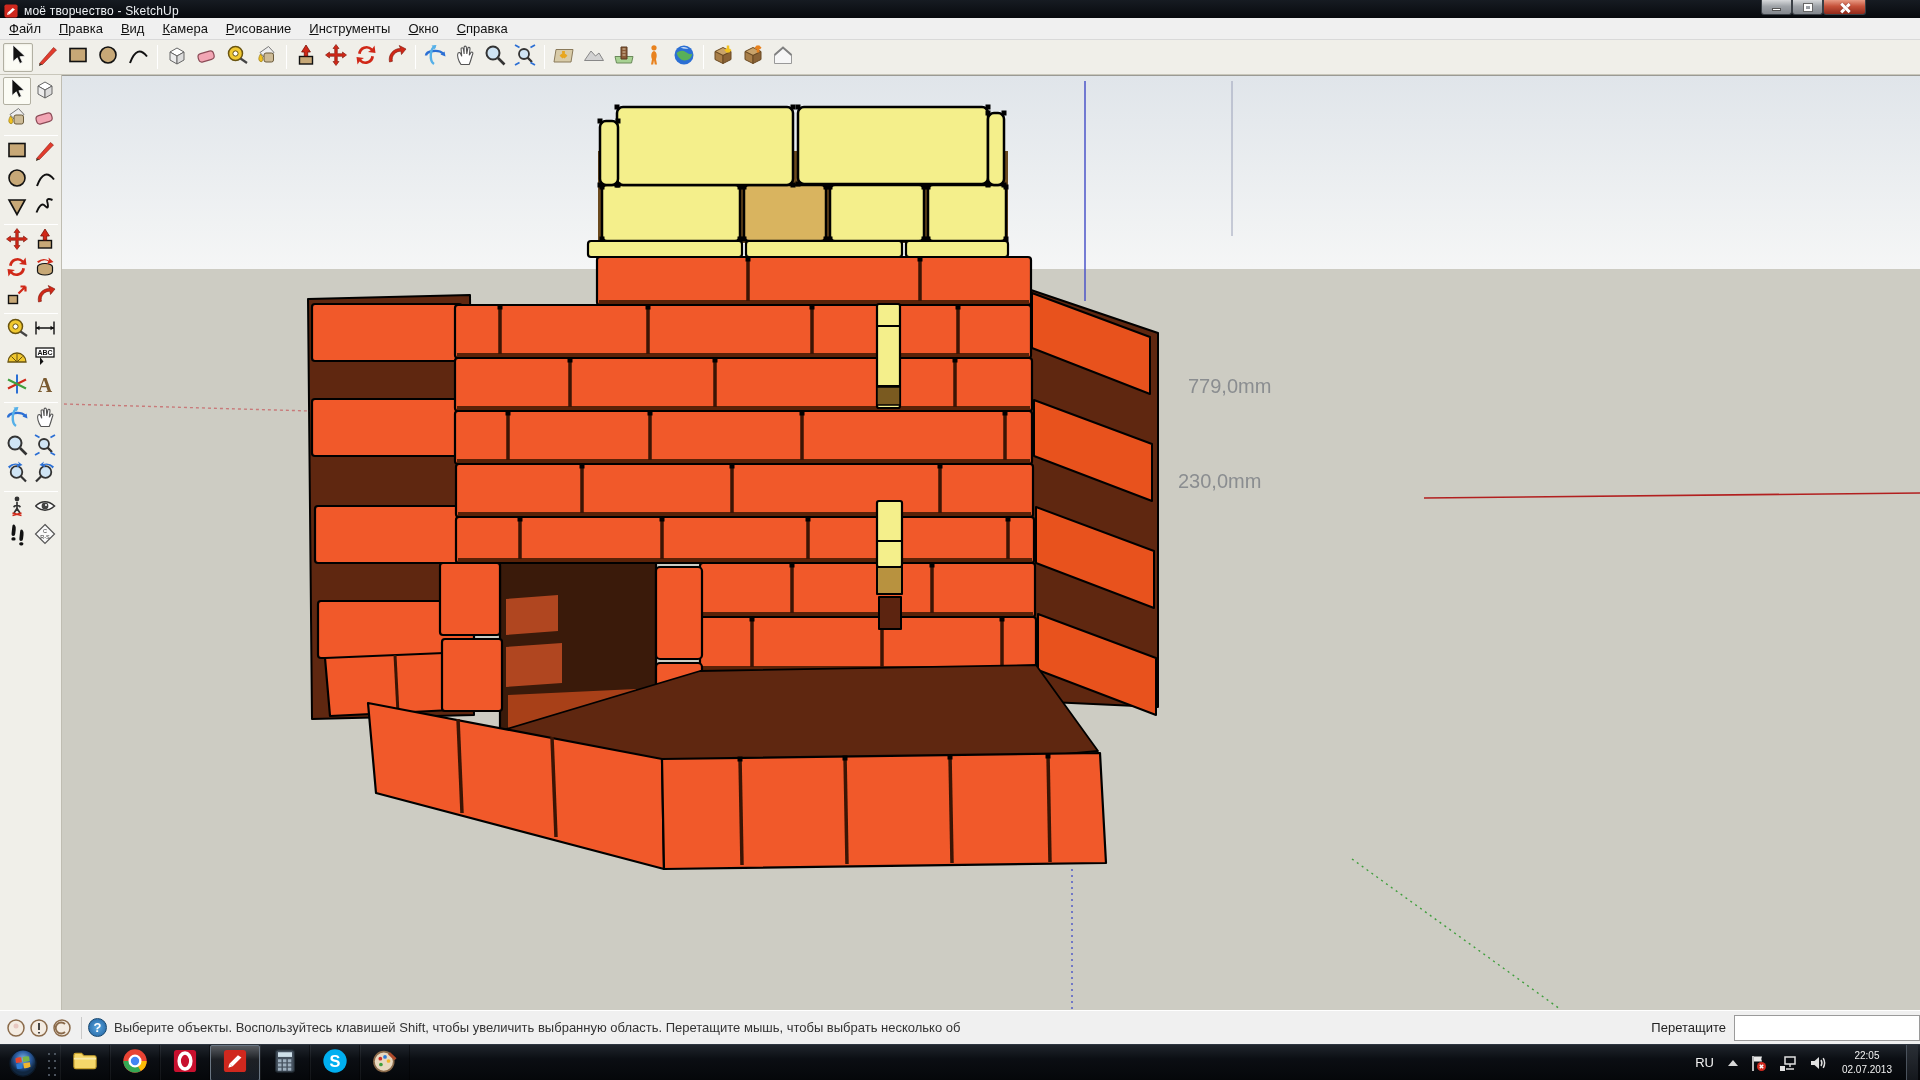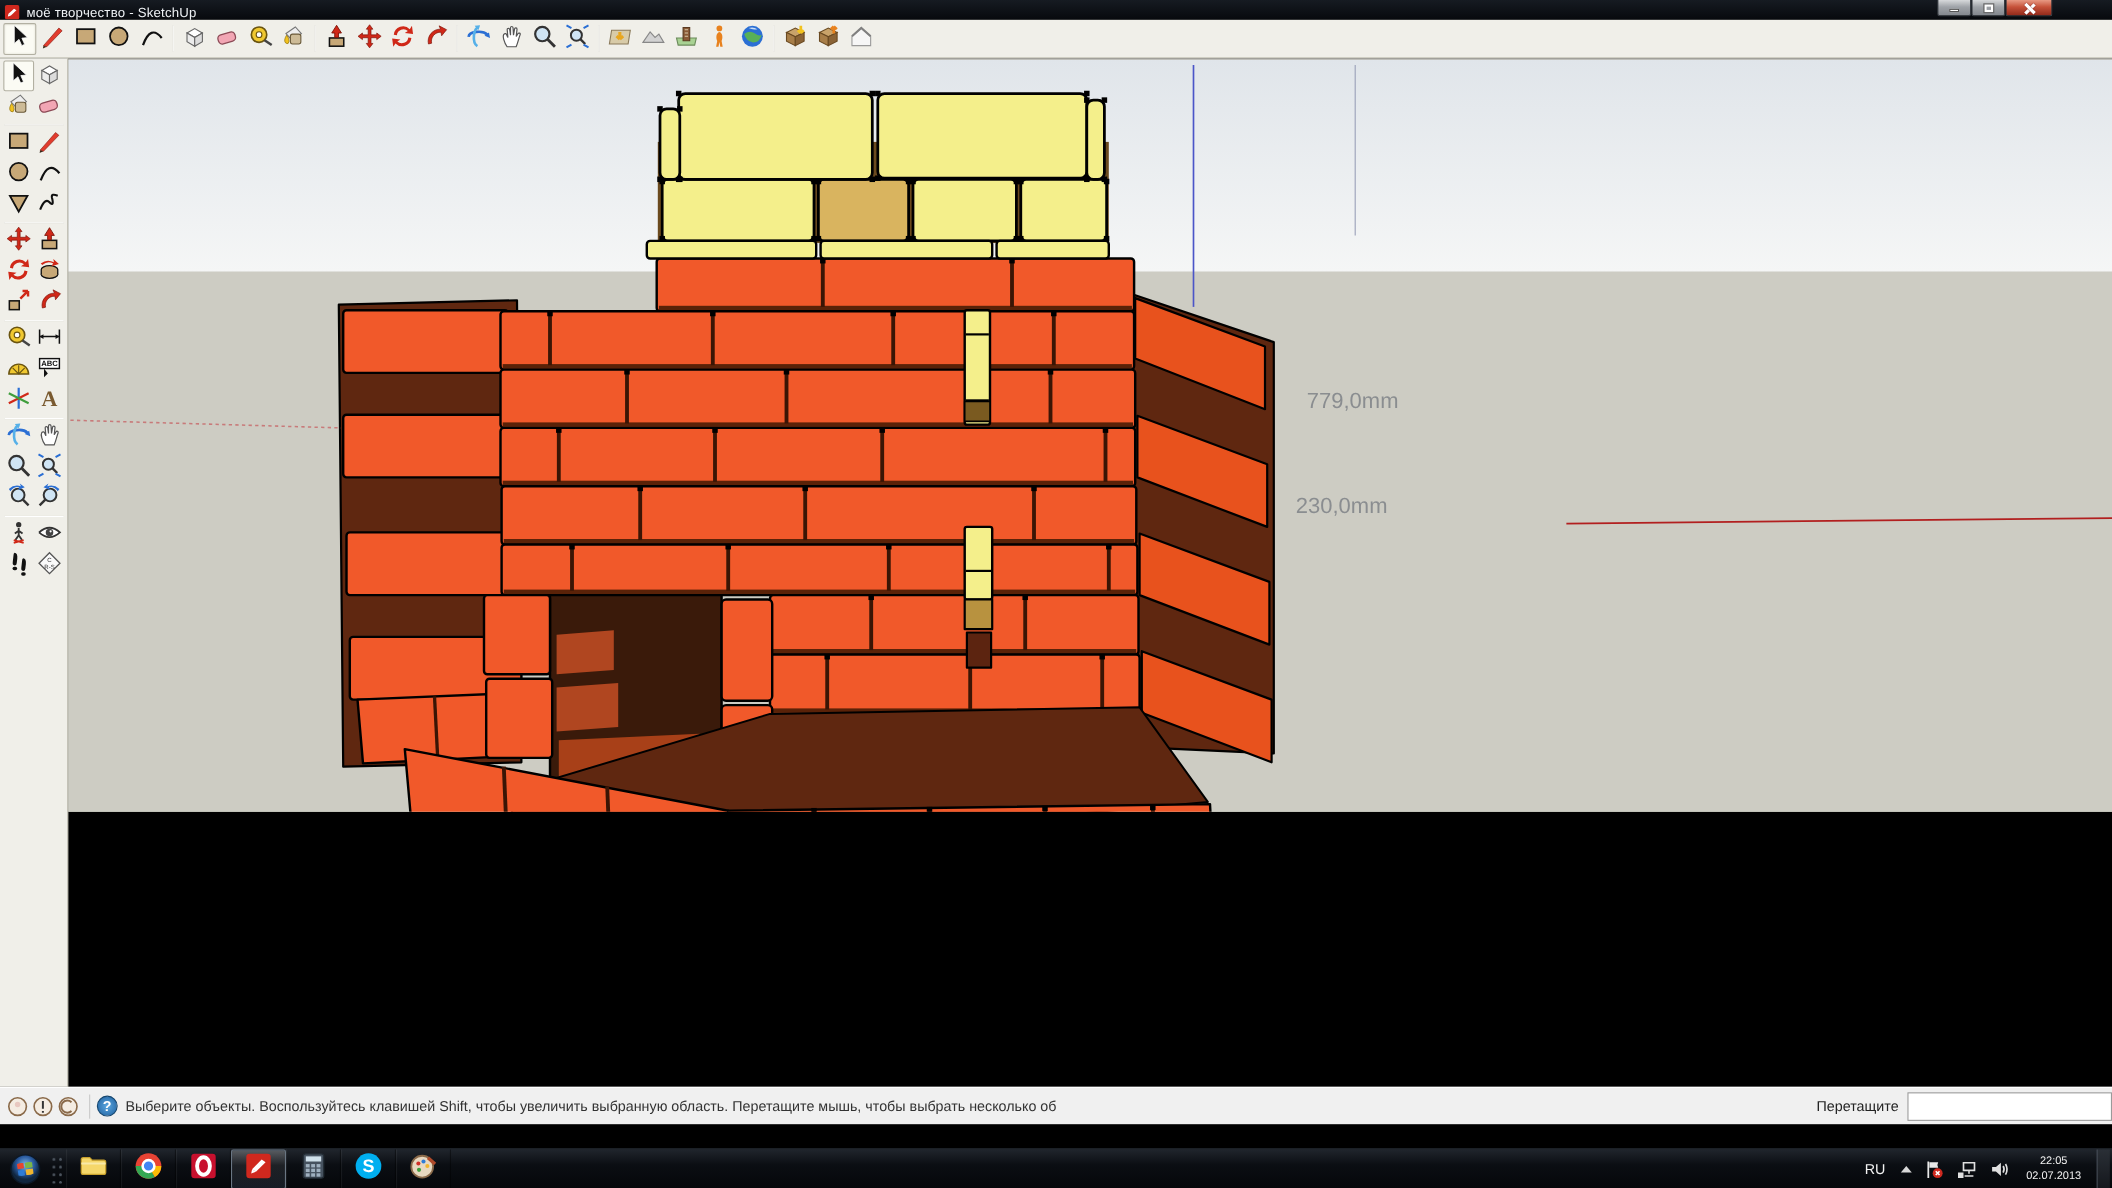--- a/index.html
+++ b/index.html
@@ -40,21 +40,21 @@
 
   
   .main { display:flex; height:935px; }
   .lefttools { width:62px; background:#f0efe9; border-right:1px solid #bfbdb2;
     padding-top:2px; display:flex; flex-direction:column; align-items:center; }
   .lt-row { display:flex; }
   .lt-btn { width:28px; height:28px; display:flex; align-items:center; justify-content:center;
     border:1px solid transparent; border-radius:2px; }
   .lt-btn.pressed { background:#fbfbf4; border:1px solid #b2b0a2; }
   .lt-sep { width:54px; height:1px; background:#c2c0b4; border-bottom:1px solid #fff; margin:2px 0; }
-  .viewport { position:relative; width:1858px; height:685px; background:#cdccc3; overflow:hidden;
+  .viewport { position:relative; width:1858px; height:935px; background:#cdccc3; overflow:hidden;
     border-top:1px solid #9a9a94; }
   .viewport svg { display:block; }
 
   
   .statusbar { height:34px; background:#f0f0f0; border-top:1px solid #fff;
     display:flex; align-items:center; font-size:13px; color:#333; padding:0 0 0 6px; }
   .sicon { width:20px; height:20px; margin-right:3px; display:inline-flex; }
   .sdiv { width:1px; height:22px; background:#c9c9c9; margin:0 6px; }
   .qicon { width:19px; height:19px; border-radius:50%; background:radial-gradient(#5aa7e0,#1f5f9e);
     color:#fff; font-weight:bold; font-size:13px; display:flex; align-items:center;
@@ -106,20 +106,30 @@
         </div>
       <div class="wbtn">
           <span class="g-max"></span>
         </div>
       <div class="wbtn close">
           <span class="g-close"></span>
         </div>
     </div>
   </div>
 
+  <div class="menubar" id="menubar">
+      <div class="menu-item"><u>Ф</u>айл</div>
+      <div class="menu-item"><u>П</u>равка</div>
+      <div class="menu-item"><u>В</u>ид</div>
+      <div class="menu-item"><u>К</u>амера</div>
+      <div class="menu-item"><u>Р</u>исование</div>
+      <div class="menu-item"><u>И</u>нструменты</div>
+      <div class="menu-item"><u>О</u>кно</div>
+      <div class="menu-item"><u>С</u>правка</div>
+    </div>
 
   <div class="toolbar" id="toolbar-top">
       <div class="tbtn pressed">
         <span><svg viewBox="0 0 24 24" width="24" height="24">
             <path d="M7 2 L7 18.5 L11.3 14.8 L13.8 20.5 L16.4 19.3 L13.9 13.7 L19 13.2 Z" fill="#111" stroke="#fff" stroke-width="0.7"></path>
           </svg></span>
       </div>
       <div class="tbtn">
         <span><svg viewBox="0 0 24 24" width="24" height="24">
             <path d="M3.5 20.5 L17.5 4.5 L20.5 7 L6.5 21.5 Z" fill="#e23c2d" stroke="#8c1d14" stroke-width="0.6"></path>

